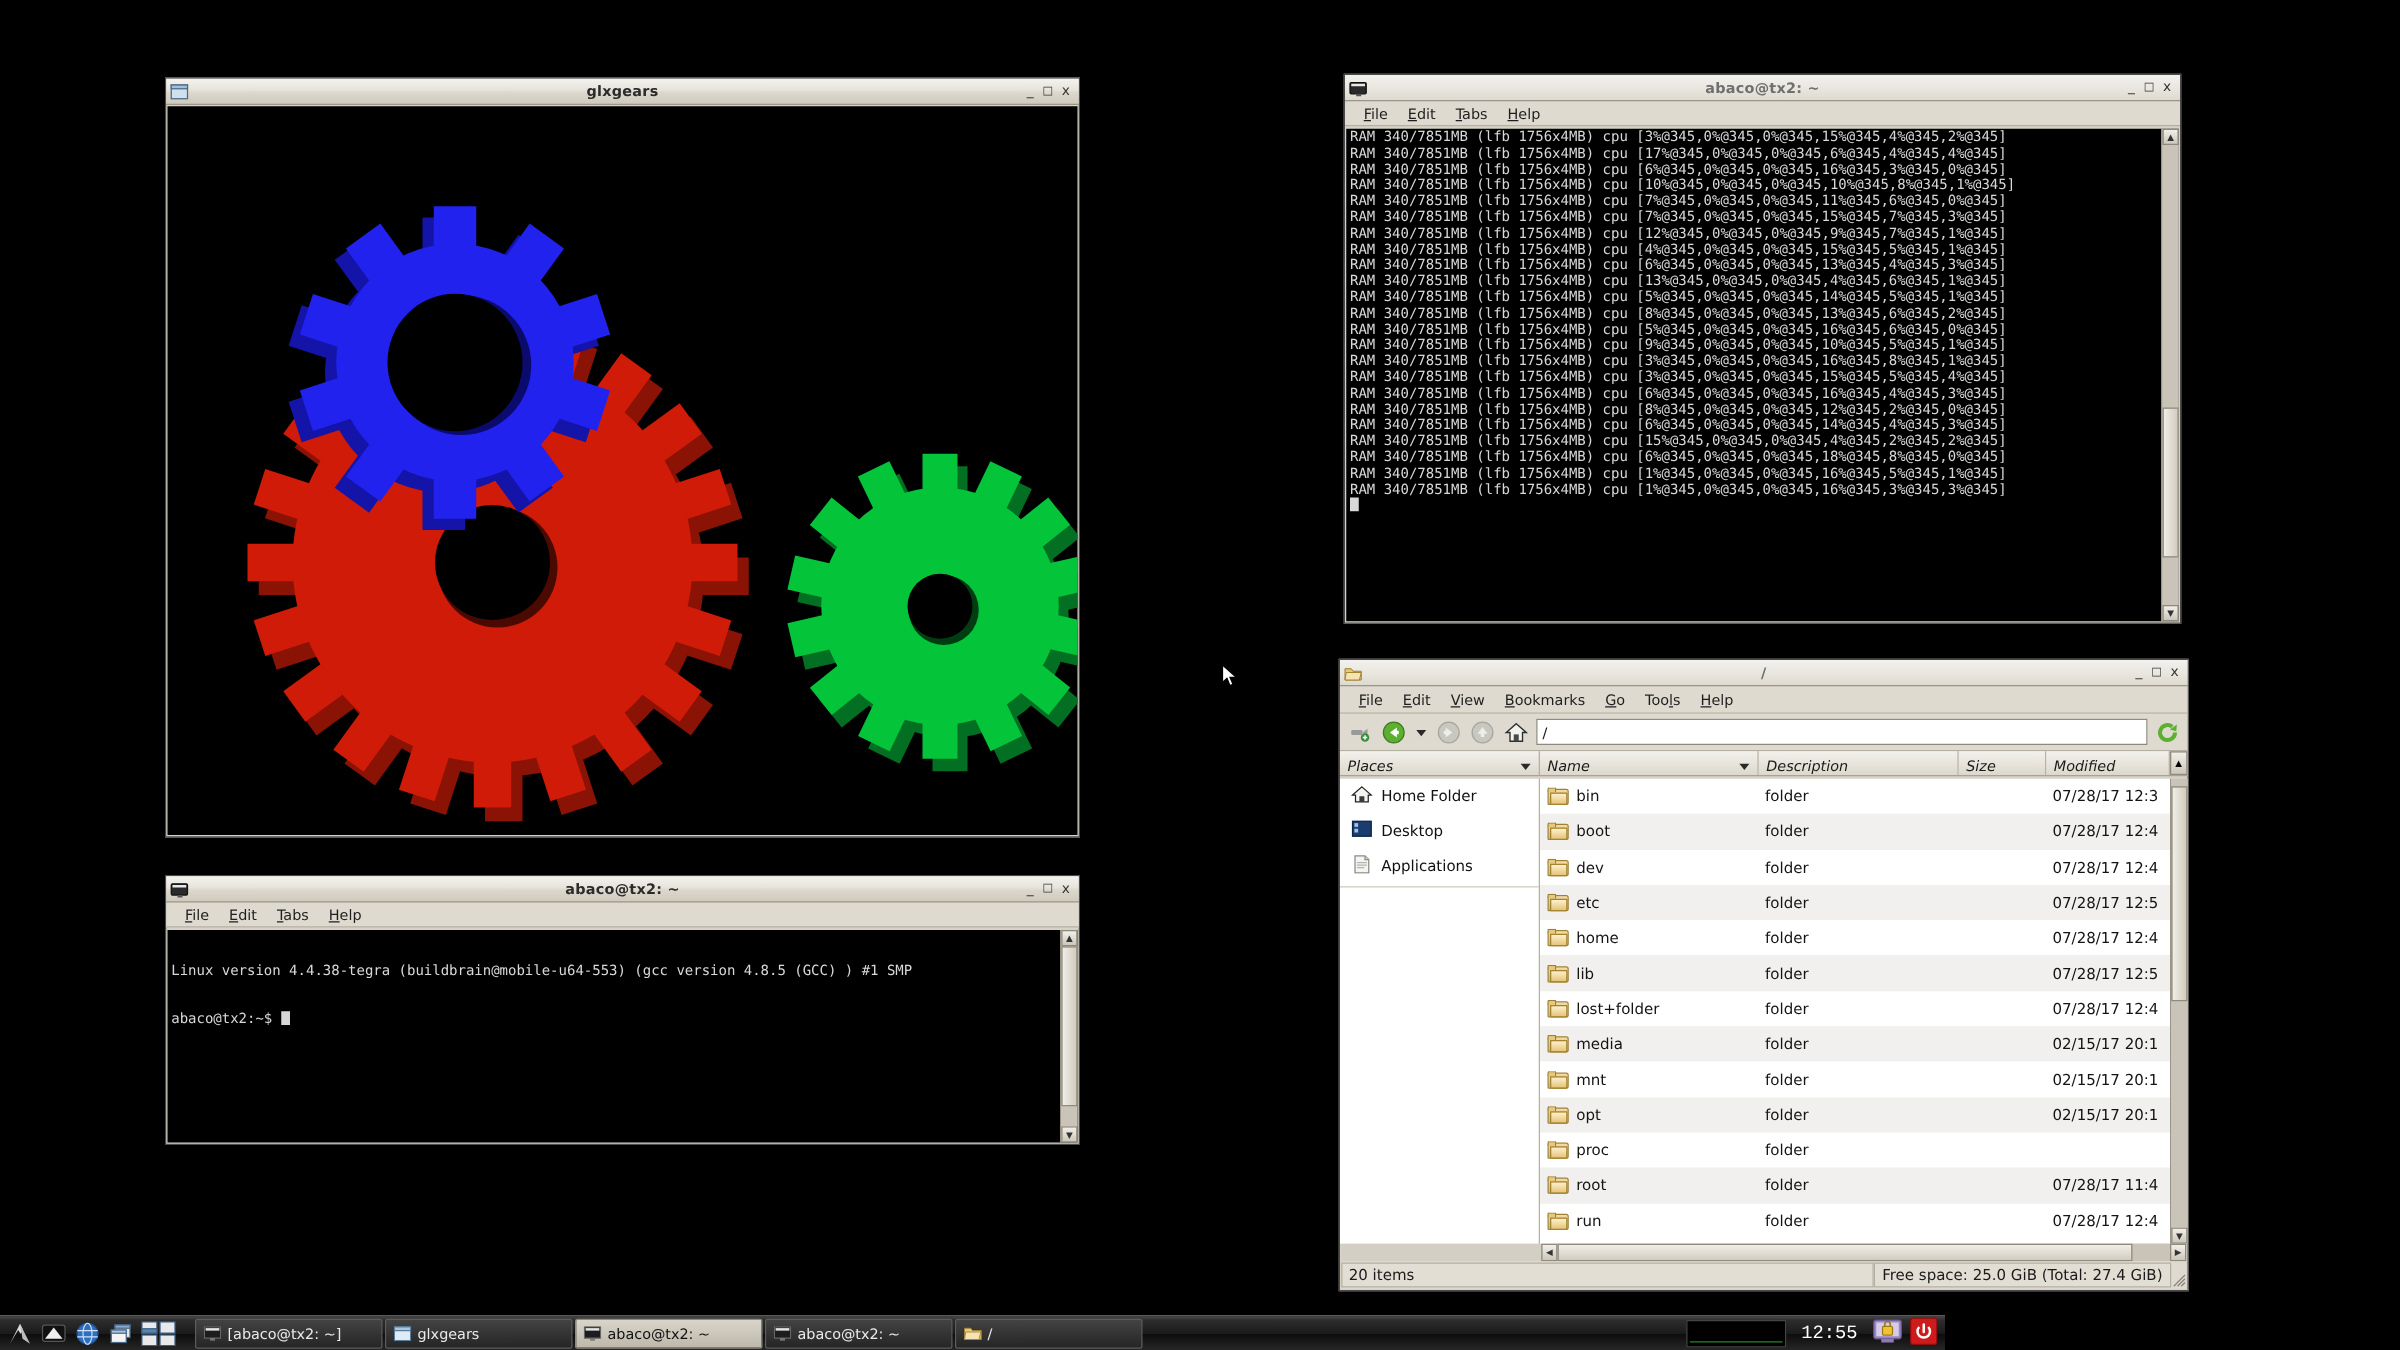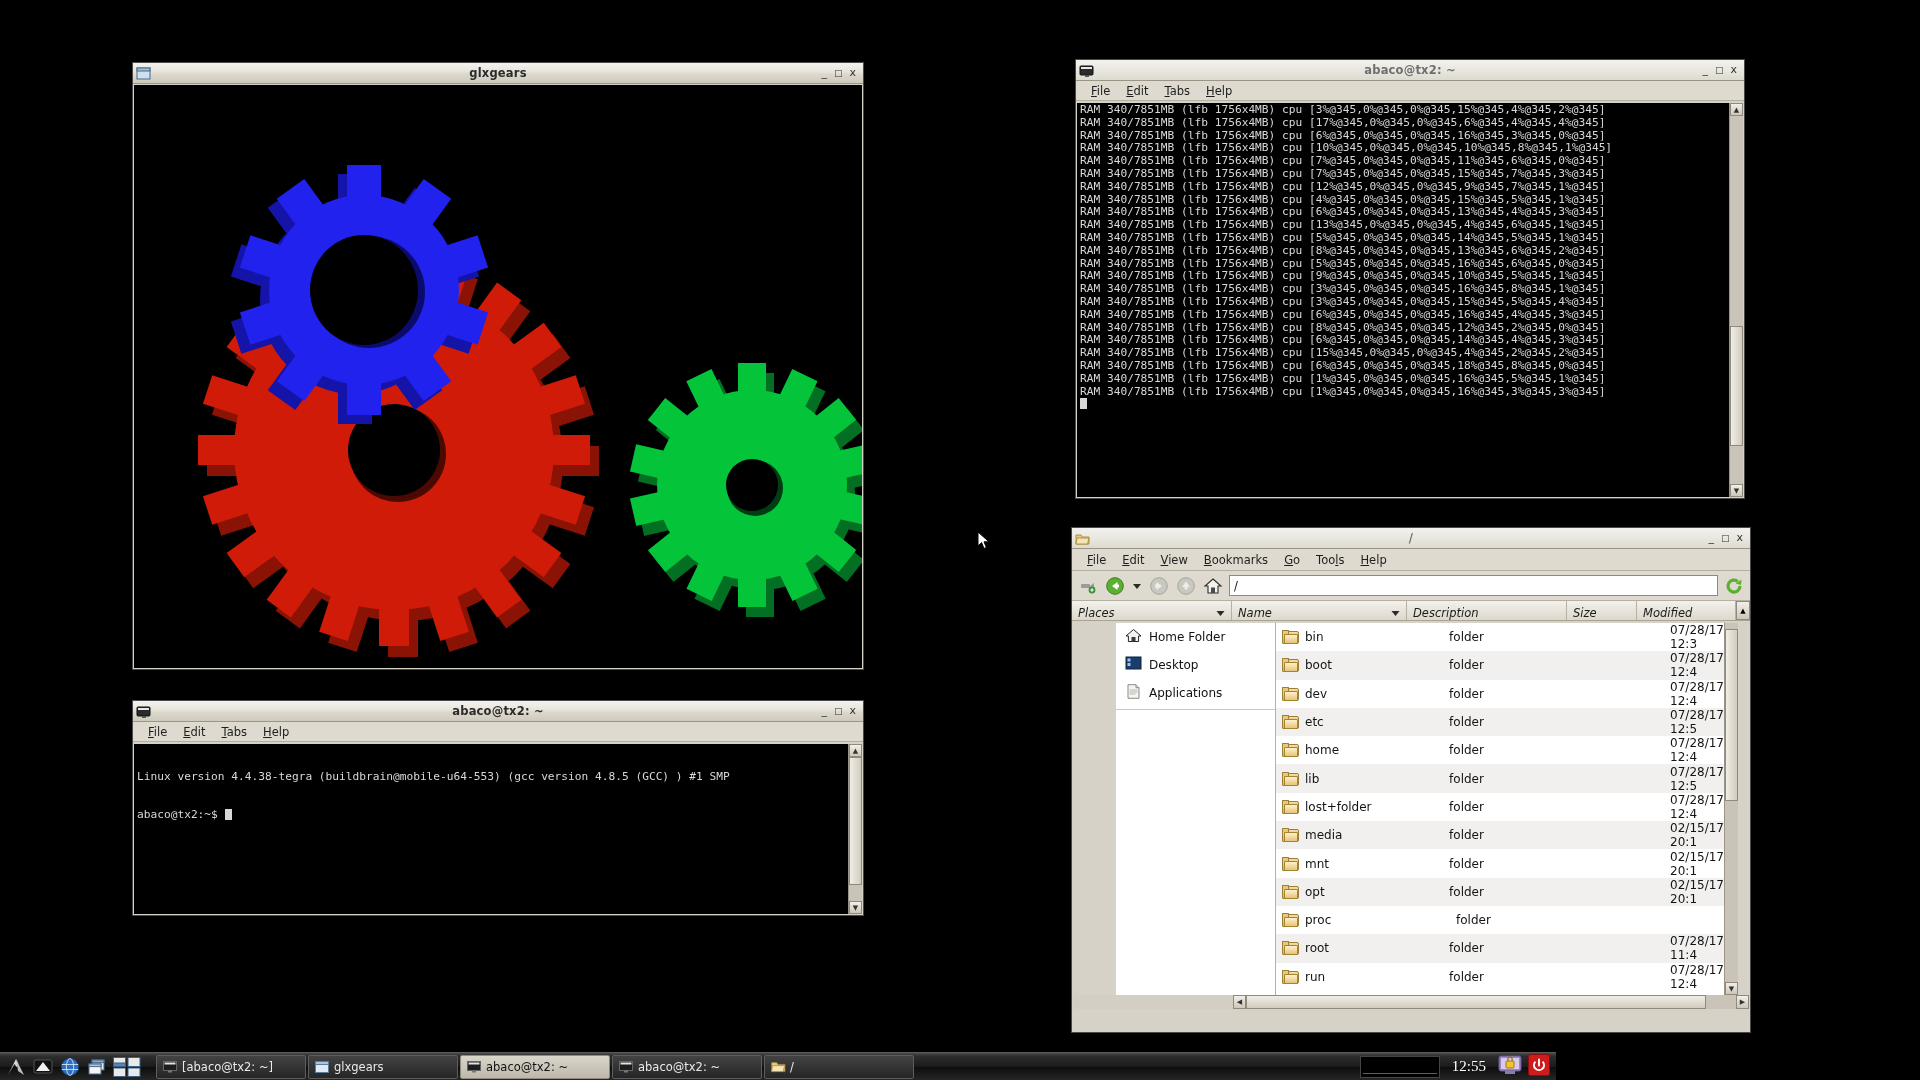--- a/index.html
+++ b/index.html
@@ -65,21 +65,21 @@
   .fm-toolbar { height: 30px; display: flex; align-items: center; gap: 5px;
                 background: #dedad0; border-bottom: 1px solid #b5afa1; padding: 0 5px; }
   .tb-ico { width: 22px; height: 22px; display: flex; align-items: center; justify-content: center; }
   .path-entry { flex: 1; height: 21px; background: #fff; border: 1px solid #8f8a7c;
                 font-size: 11.5px; color: #111; display: flex; align-items: center; padding: 0 4px;
                 font-family: "DejaVu Sans", sans-serif; }
   .fm-cols { display: flex; height: 20px; background: #ddd9cf; border-bottom: 1px solid #a9a396; }
   .col-h { border-right: 1px solid #b7b1a3; font-size: 11.5px; color: #1b1b1b;
            display: flex; align-items: flex-end; padding: 0 6px;
            background: linear-gradient(to bottom,#f3f1ec,#ddd8cc); font-style: italic; }
-  .fm-main { display: flex; position: absolute; left: 0; right: 12px; padding-left: 44px; }
+  .fm-main { display: flex; position: absolute; left: 0; right: 0; }
   .places { width: 160px; background: #fff; border-right: 1px solid #b7b1a3; }
   .place-item { height: 28px; display: flex; align-items: center; gap: 7px;
                 padding-left: 9px; font-size: 12px; color: #111; }
   .places-sep { height: 1px; background: #cdc9bd; margin: 2px 0; }
   .flist { flex: 1; background: #fff; overflow: hidden; position: relative; }
   .frow { height: 28.3px; display: flex; align-items: center; font-size: 12px; color: #141414; }
   .frow.alt { background: #f1f0ee; }
   .fcell-name { width: 175px; display: flex; align-items: center; gap: 6px; padding-left: 6px; }
   .fcell-desc { width: 160px; padding-left: 5px; }
   .fcell-size { width: 70px; padding-left: 5px; }
@@ -111,21 +111,21 @@
   .launcher { width: 24px; height: 24px; display:flex; align-items:center; justify-content:center; }
   .tasklist { display: flex; align-items: center; gap: 2px; flex: 1; padding-left: 10px; }
   .task { height: 24px; min-width: 150px; display: flex; align-items: center; gap: 5px;
           padding: 0 6px; font-size: 11.5px; color: #eaeaea;
           background: linear-gradient(to bottom,#434343,#252525);
           border: 1px solid #5d5d5d; border-radius: 2px; }
   .task.active { background: linear-gradient(to bottom,#d9d5cb,#bdb8aa); color: #111;
                  border: 1px solid #8e8a7d; }
   .task .tico { width: 14px; height: 12px; flex: 0 0 auto; }
   .tray { display: flex; align-items: center; gap: 6px; padding-right: 6px; height: 100%; }
-  .clock { font-size: 15px; color: #fff; font-family: Liberation Serif, serif; padding: 0 6px; }
+  .clock { font-size: 15px; color: #fff; font-family: Liberation Mono, monospace; padding: 0 6px; }
   .graph { width: 80px; height: 22px; background: #000; border: 1px solid #444; position: relative; }
   .graph .line { position: absolute; left: 2px; right: 2px; bottom: 3px; height: 1px; background: #1f8a1f; }
 </style>
 </head>
 <body>
 
 <div id="desktop">
 
   <div class="window" id="w-glxgears" style="left:132px; top:62px; width:732px; height:608px;">
     <div class="titlebar">
@@ -862,20 +862,31 @@
 
     <div style="position:absolute;left:1px;right:1px;bottom:23px;height:14px;display:flex;background:#d3cfc5;">
       <div style="width:160px"></div>
       <div class="hs-btn">◀</div>
       <div class="hs-track">
         <div class="hs-thumb" style="left:0;width:460px"></div>
       </div>
       <div class="hs-btn">▶</div>
     </div>
 
+    <div class="statusbar" style="position:absolute;left:1px;right:1px;bottom:1px;">
+      <div class="sb-left">20 items</div>
+      <div class="sb-right">Free space: 25.0 GiB (Total: 27.4 GiB)</div>
+      <div style="width:12px;height:20px;display:flex;align-items:flex-end;justify-content:flex-end">
+        <svg width="11" height="11" viewBox="0 0 11 11">
+          <g stroke="#8a8478" stroke-width="1">
+            <path d="M10 1 L1 10 M10 4 L4 10 M10 7 L7 10"></path>
+          </g>
+        </svg>
+      </div>
+    </div>
   </div>
 
   <div style="position:absolute;left:977px;top:531px;">
     <svg width="14" height="20" viewBox="0 0 14 20">
       <path d="M1 1 L1 15 L4.6 11.6 L7 17.5 L9.4 16.4 L7 10.8 L12 10.8 Z" fill="#fff" stroke="#000" stroke-width="1"></path>
     </svg>
   </div>
 
   <div id="taskbar">
     <div class="launchers">

